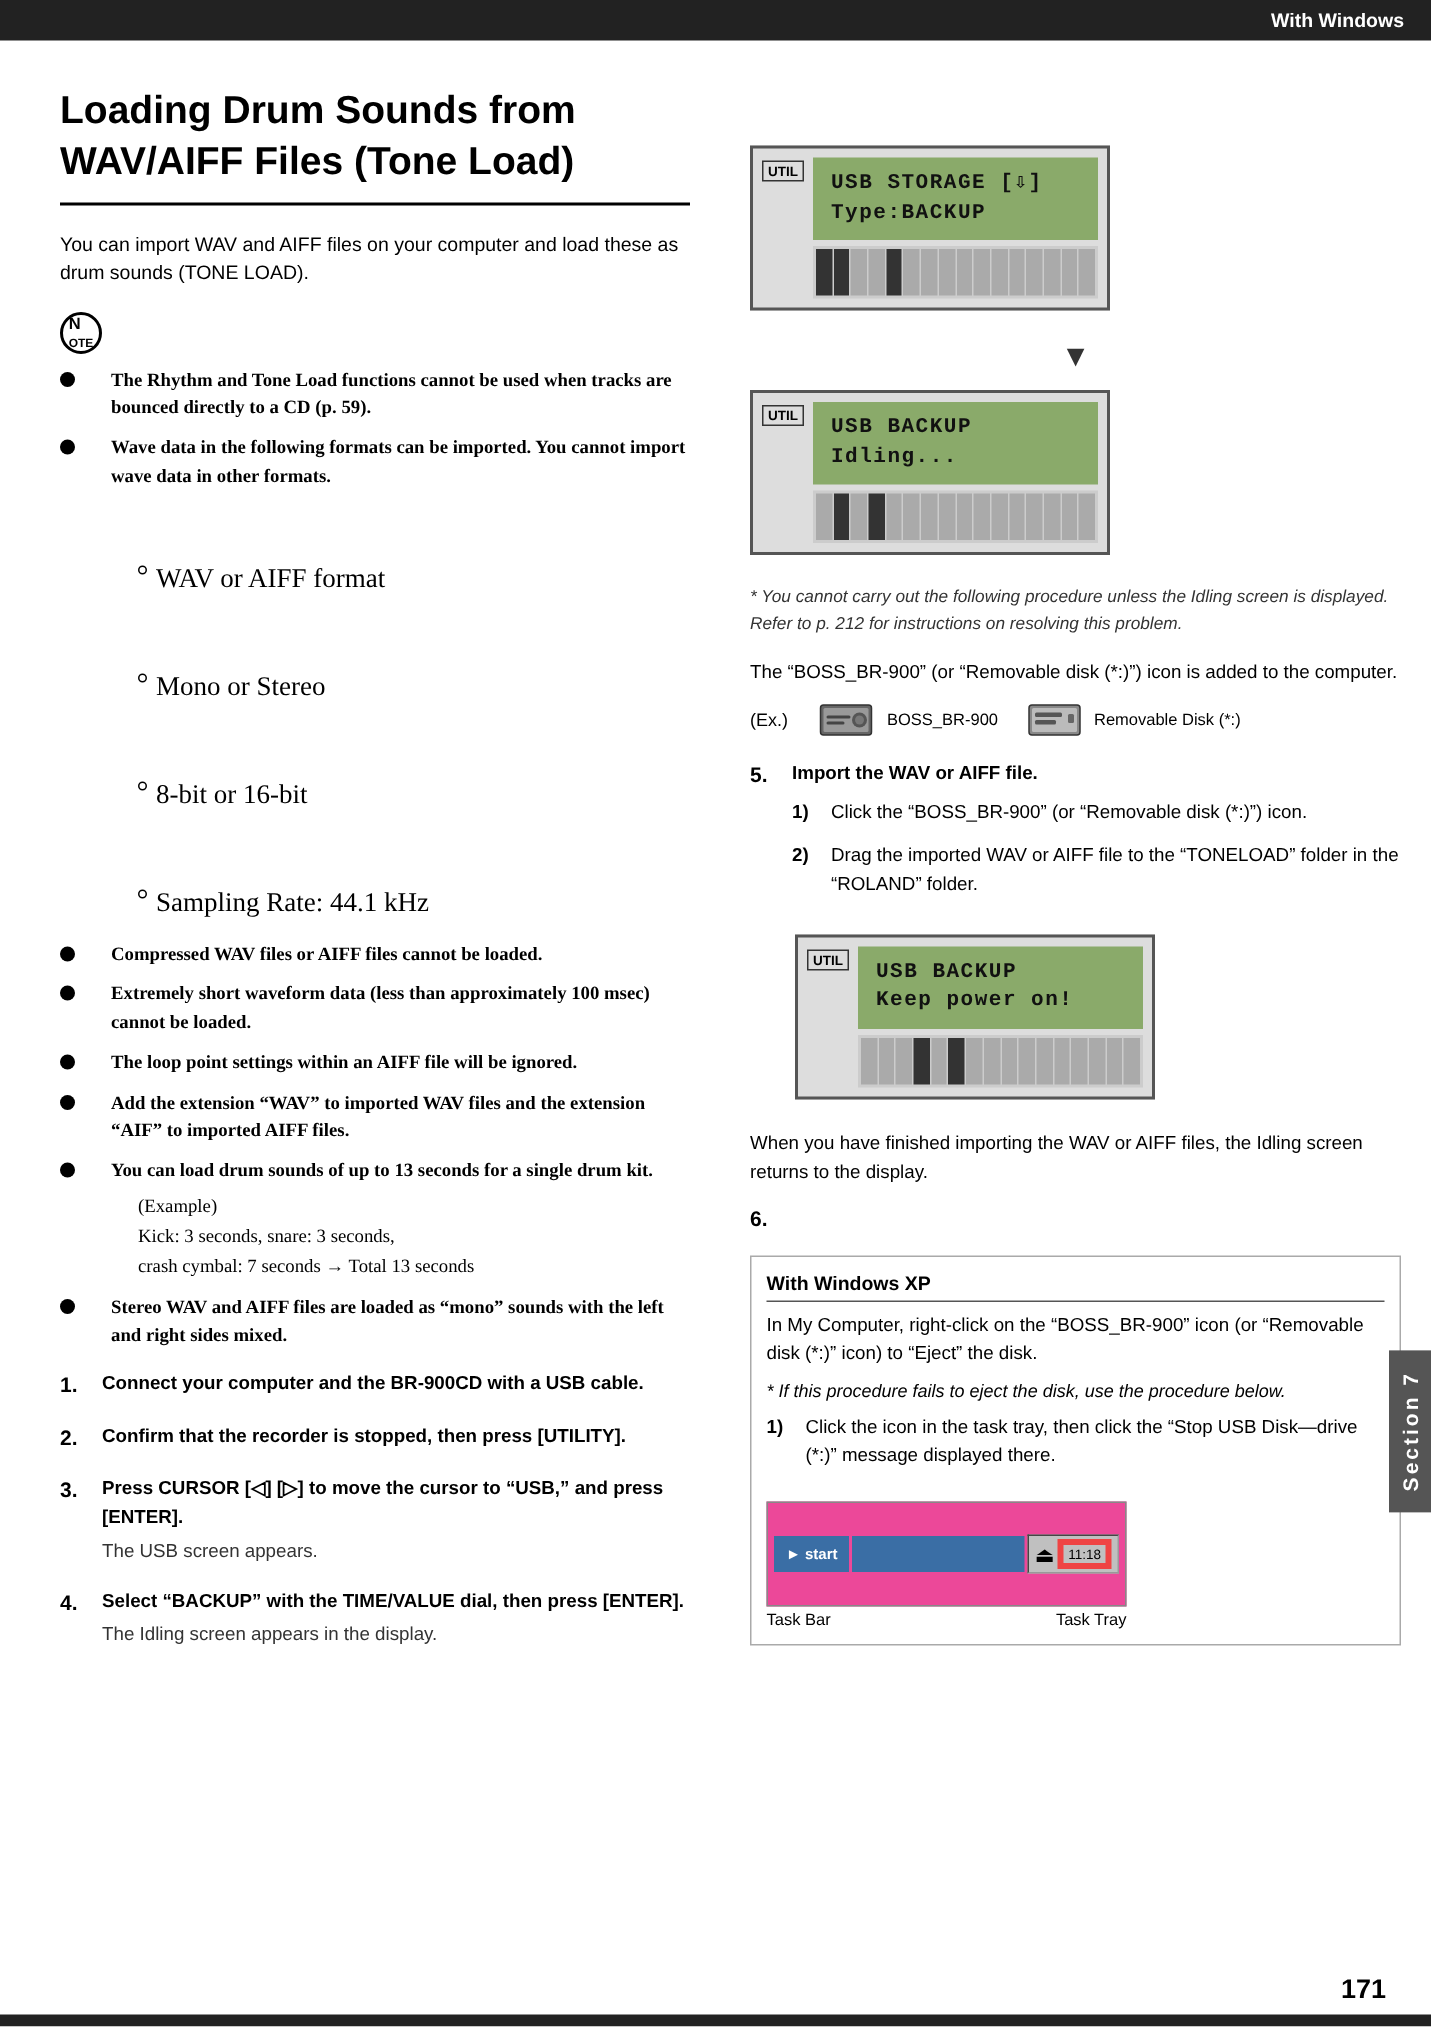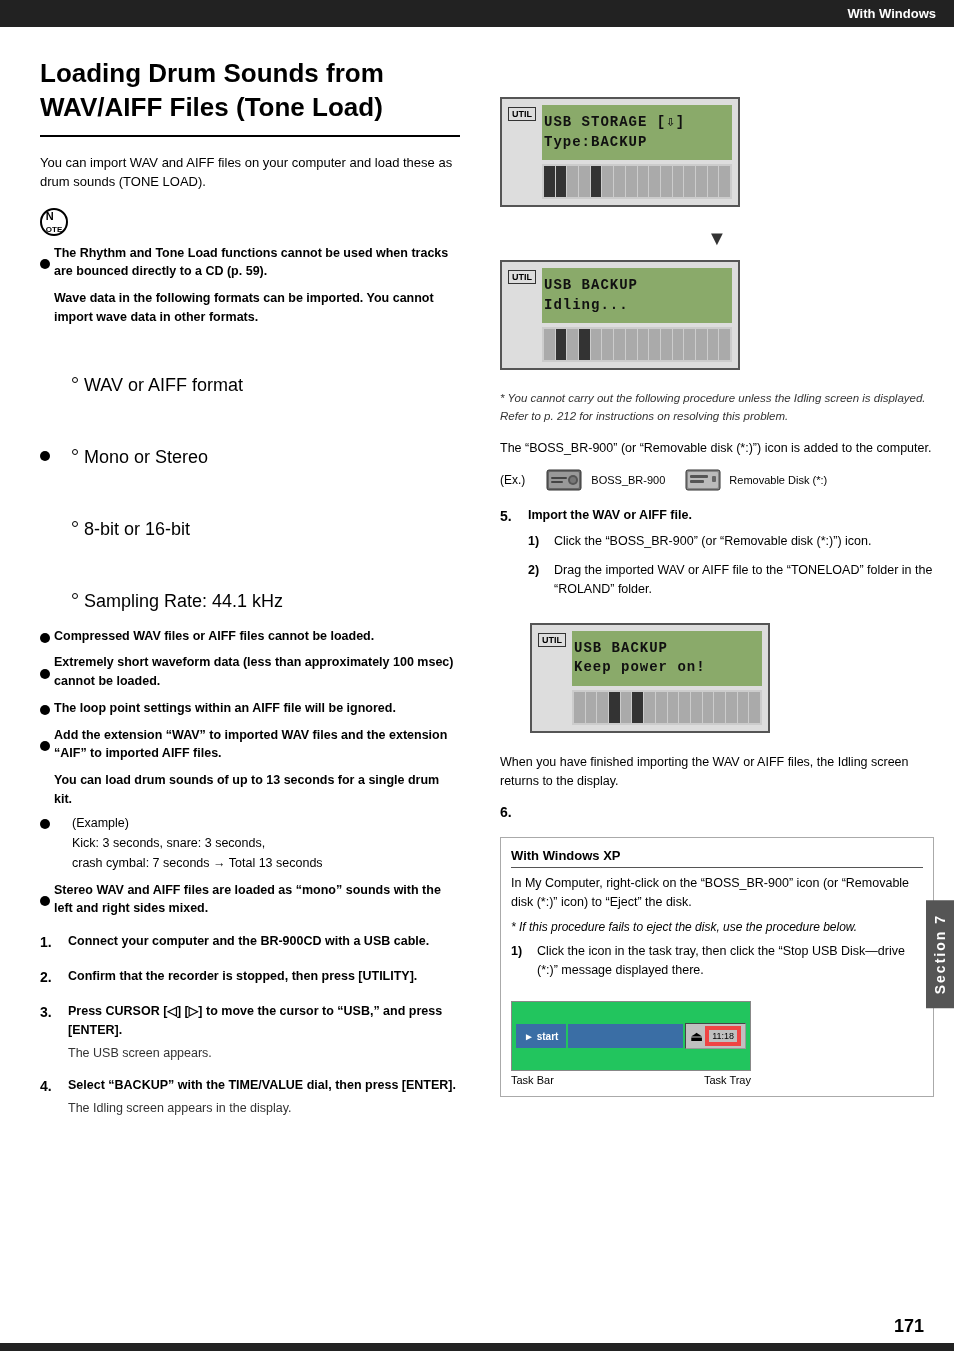--- a/index.html
+++ b/index.html
@@ -99,25 +99,26 @@
     }
 
     
     .bullet-list {
       list-style: none;
       padding: 0;
       margin-bottom: 10px;
     }
     .bullet-list > li {
       display: flex;
-      align-items: center;
-      gap: 4px;
+      align-items: flex-start;
+      gap: 24px;
       margin-bottom: 8px;
       font-size: 12.5px;
       line-height: 1.5;
+      font-family: Liberation Serif, serif;
     }
     .bullet-circle {
       width: 10px;
       height: 10px;
       border-radius: 50%;
       background: #000;
       flex-shrink: 0;
       margin-top: 4px;
     }
     .sub-bullets {
@@ -210,21 +211,21 @@
     .lcd-wrapper {
       border: 2px solid #555;
       padding: 6px;
       background: #ddd;
       margin-bottom: 10px;
       min-width: 240px;
     }
 
     .lcd-screen {
       background: #8aaa6a;
-      padding: 8px 2px;
+      padding: 8px 12px;
       font-family: 'Courier New', monospace;
       font-size: 15px;
       font-weight: bold;
       letter-spacing: 1px;
       line-height: 1.4;
       color: #111;
       min-height: 50px;
       position: relative;
     }
 
@@ -307,21 +308,21 @@
       position: absolute;
       bottom: 14px;
       right: 30px;
       font-size: 18px;
       font-weight: bold;
     }
 
     .taskbar-img {
       margin-top: 10px;
       border: 1px solid #888;
-      background: #22c55e;
+      background: #ec4899;
       padding: 4px;
       width: 240px;
       height: 70px;
       display: flex;
       align-items: center;
       justify-content: space-between;
       position: relative;
     }
     .tray-area {
       background: #c0c0c0;

